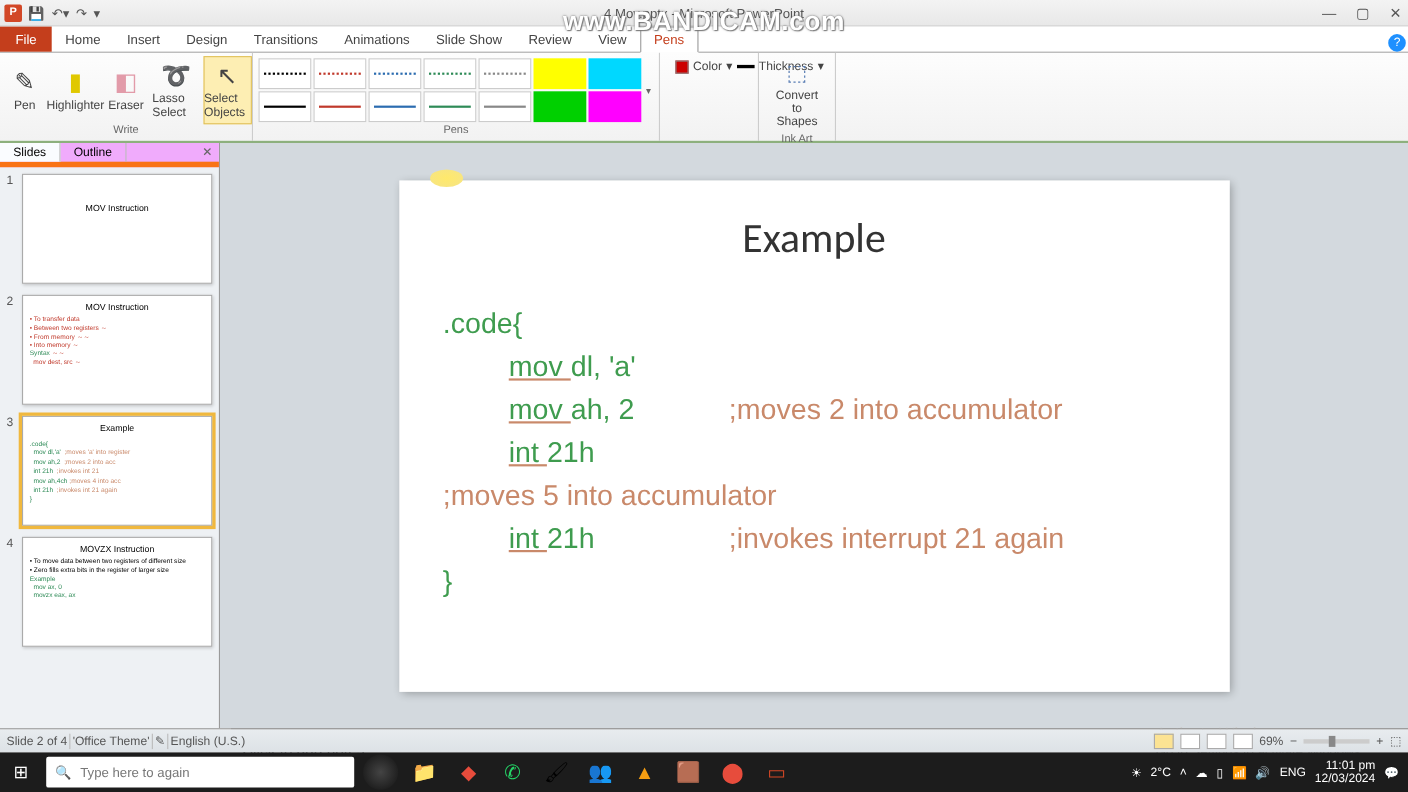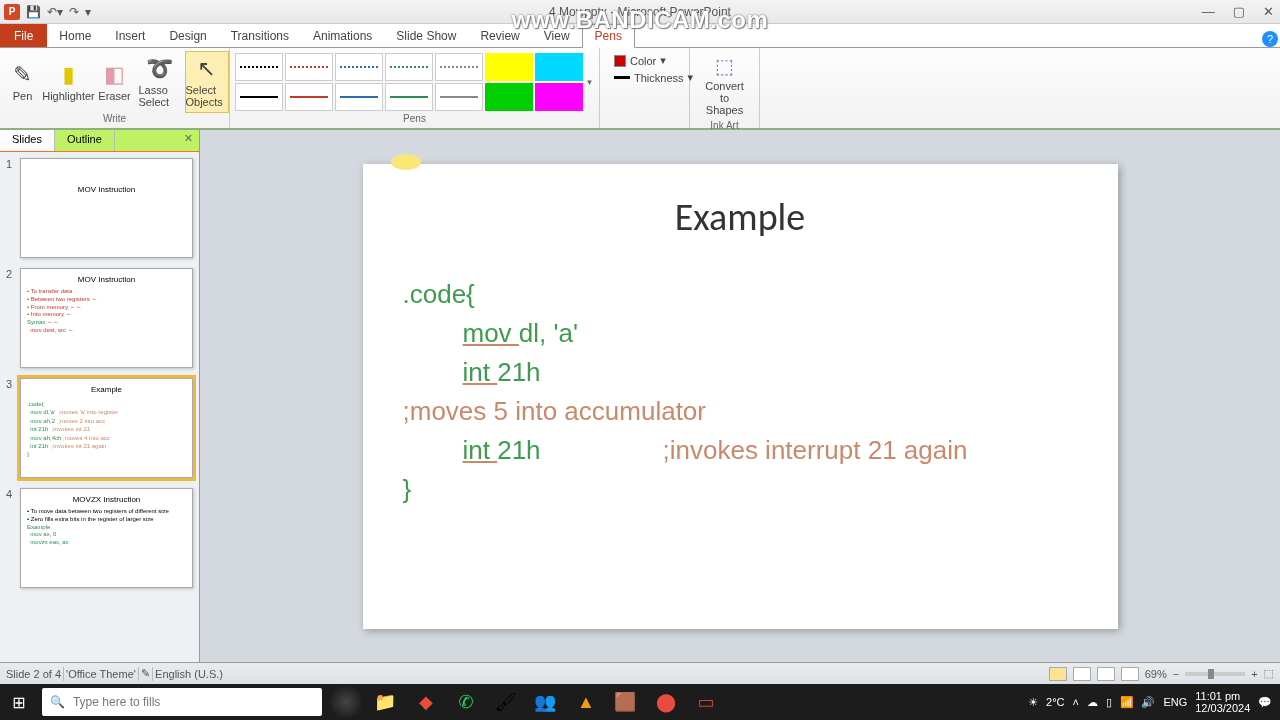--- a/index.html
+++ b/index.html
@@ -26,29 +26,29 @@
 .pengrid{display:grid;grid-template-columns:repeat(7,48px);grid-template-rows:28px 28px;gap:2px}
 .penitem{border:1px solid #ccc;background:#fff;position:relative}
 .penitem .stroke{position:absolute;left:4px;right:4px;top:50%;height:2px;transform:translateY(-50%)}
 .penitem.dotted .stroke{border-top:2px dotted}
 .penitem.solid .stroke{border-top:2px solid}
 .hl{width:48px;height:28px}
 .hlY{background:#ffff00}
 .hlC{background:#00d8ff}
 .hlG{background:#00d000}
 .hlM{background:#ff00ff}
-.colorsec{display:flex;flex-direction:column;gap:4px;padding:4px 8px;font-size:11px}
+.colorsec{display:flex;gap:4px;padding:4px 8px;font-size:11px}
 .colorsec .row{display:flex;align-items:center;gap:4px}
 .colorsec .sw{width:12px;height:12px;background:#c00;border:1px solid #888}
 .colorsec .swb{width:16px;height:3px;background:#000}
 .convertbtn{display:flex;flex-direction:column;align-items:center;padding:4px 8px;gap:2px}
 .convertbtn .ic{font-size:20px;color:#5b7fb5}
 .workarea{position:absolute;top:130px;bottom:58px;left:0;right:0;display:flex;background:#d3d9de}
 .sidepanel{width:200px;background:#eef1f4;border-right:1px solid #9a9a9a;display:flex;flex-direction:column}
-.sidetabs{height:22px;display:flex;font-size:11px;border-bottom:1px solid #f97316;background:#bef264}
+.sidetabs{height:22px;display:flex;font-size:11px;border-bottom:5px solid #f97316;background:#f0abfc}
 .sidetabs .st{padding:3px 12px;border-right:1px solid #bbb;cursor:pointer}
 .sidetabs .st.active{background:#fafcff}
 .sidetabs .cls{margin-left:auto;padding:2px 6px;cursor:pointer;color:#666}
 .thumbs{flex:1;overflow:auto;padding:6px}
 .thumb{display:flex;gap:4px;margin-bottom:10px}
 .thumb .num{font-size:11px;color:#555;width:10px}
 .thumb .tbox{flex:1;height:100px;background:#fff;border:1px solid #aaa;box-shadow:1px 1px 3px rgba(0,0,0,.2);padding:6px;font-size:7px;overflow:hidden;position:relative}
 .thumb.sel .tbox{outline:3px solid #f0b83e}
 .slidearea{flex:1;display:flex;align-items:center;justify-content:center;position:relative}
 .slide{width:755px;height:465px;background:#fff;box-shadow:2px 2px 8px rgba(0,0,0,.3);padding:30px 40px;position:relative}
@@ -66,21 +66,21 @@
 .statusbar .sep{border-left:1px solid #bbb;height:14px}
 .statusbar .right{margin-left:auto;display:flex;align-items:center;gap:6px}
 .statusbar .vbtn{width:18px;height:14px;border:1px solid #aaa;background:#fff}
 .statusbar .vbtn.act{background:#fce393}
 .taskbar{position:absolute;bottom:0;left:0;right:0;height:36px;background:#1c1c1c;display:flex;align-items:center}
 .taskbar .start{width:38px;height:36px;display:flex;align-items:center;justify-content:center;color:#fff;font-size:16px}
 .taskbar .search{width:280px;height:28px;background:#fff;border-radius:2px;display:flex;align-items:center;padding:0 8px;gap:8px;font-size:12px;color:#777;margin:0 4px}
 .taskbar .cortana{width:32px;height:32px;border-radius:50%;background:radial-gradient(circle,#444,#111);margin:0 4px}
 .taskbar .tb{width:40px;height:36px;display:flex;align-items:center;justify-content:center;font-size:18px}
 .taskbar .tray{margin-left:auto;display:flex;align-items:center;gap:8px;padding-right:8px;color:#fff;font-size:11px}
-.taskbar .tray .clock{line-height:1.1}
+.taskbar .tray .clock{text-align:right;line-height:1.1}
 </style>
 </head>
 <body>
 
 <div class="titlebar">
   <div class="qat">
     <div class="picon">P</div>
     <span>💾</span>
     <span>↶▾</span>
     <span>↷</span>
@@ -231,20 +231,24 @@
   </div>
 
   <div class="slidearea">
     <div class="slide">
       <div class="yellowmark"></div>
       <h1>Example</h1>
       <div class="codeblock">
         <div class="kw">.code{</div>
         <div class="ln">
             <div class="left"><span class="kw ul">mov </span><span class="kw">dl, 'a'</span></div>
+          </div>
+        <div class="ln">
+            <div class="left"><span class="kw ul">mov </span><span class="kw">ah, 2</span></div>
+            <span class="cm">;moves 2 into accumulator</span>
           </div>
         <div class="ln">
             <div class="left"><span class="kw ul">int </span><span class="kw">21h</span></div>
           </div>
         <div class="ln">
             <span class="cm">;moves 5 into accumulator</span>
           </div>
         <div class="ln">
             <div class="left"><span class="kw ul">int </span><span class="kw">21h</span></div>
             <span class="cm">;invokes interrupt 21 again</span>
@@ -283,21 +287,21 @@
       </div>
     <span>+</span>
     <span>⬚</span>
   </div>
 </div>
 
 <div class="taskbar">
   <div class="start">⊞</div>
   <div class="search">
     <span>🔍</span>
-    <span>Type here to fills</span>
+    <span>Type here to again</span>
   </div>
   <div class="cortana"></div>
   <div class="tb">📁</div>
   <div class="tb" style="color:#e74c3c">◆</div>
   <div class="tb" style="color:#25d366">✆</div>
   <div class="tb">🖌</div>
   <div class="tb" style="color:#0078d4">👥</div>
   <div class="tb" style="color:#f39c12">▲</div>
   <div class="tb">🟫</div>
   <div class="tb" style="color:#e74c3c">⬤</div>

